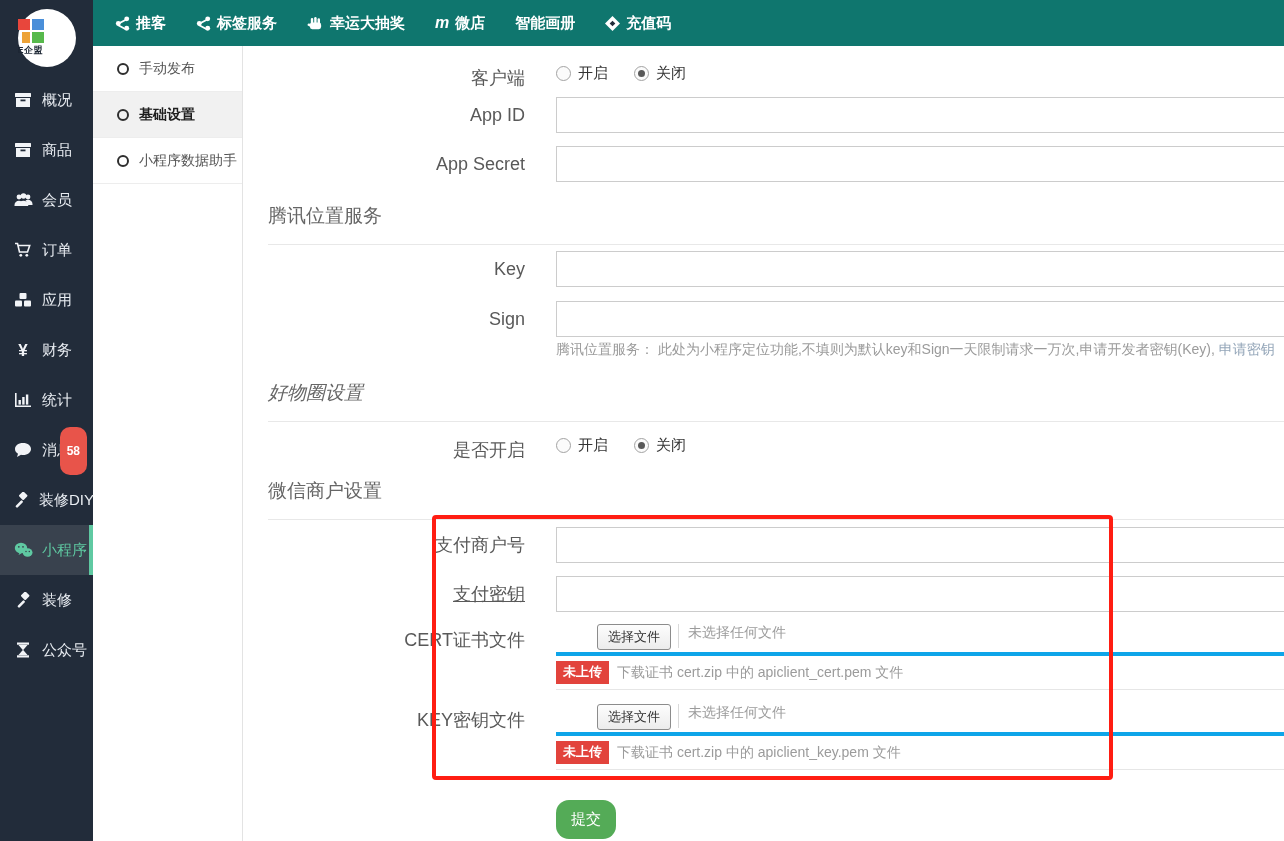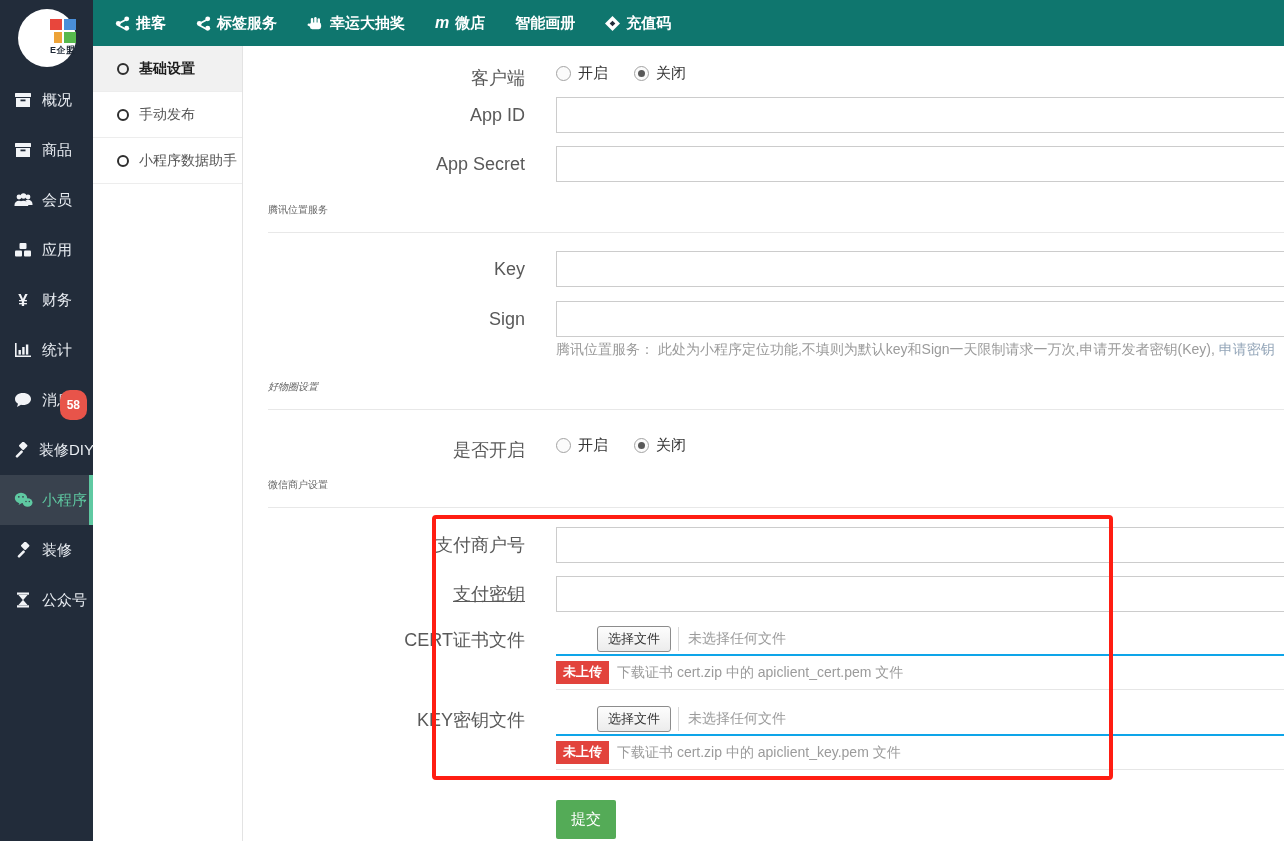--- a/index.html
+++ b/index.html
@@ -13,81 +13,81 @@
   .top-item { display:flex; align-items:center; gap:6px; color:#fff;
     font-size:15px; font-weight:bold; cursor:pointer; white-space:nowrap; }
   .top-item svg { display:block; }
   .m-glyph { font-style:italic; font-weight:bold; font-size:16px; line-height:1; }
 
   
   .sidebar { position:absolute; left:0; top:0; width:93px; height:841px;
     background:#222c3a; z-index:30; }
   .logo-wrap { height:75px; display:flex; align-items:center; justify-content:center; }
   .logo { width:58px; height:58px; background:#fff; border-radius:50%;
-    display:flex; flex-direction:column; align-items:flex-end; justify-content:center; }
+    display:flex; flex-direction:column; align-items:flex-start; justify-content:center; }
   .logo-grid { width:26px; height:24px; display:grid;
     grid-template-columns:12px 12px; grid-template-rows:11px 11px; gap:2px; }
   .logo-grid span { display:block; }
   .lg-red{ background:#e8463c; } .lg-blue{ background:#4a8fd9; }
   .lg-orange{ background:#eda338; width:8px; margin-left:4px; } .lg-green{ background:#57b94c; }
   .logo-text { font-size:9px; font-weight:bold; color:#1d2734; margin-top:1px; letter-spacing:0.5px; }
   .side-item { position:relative; height:50px; display:flex; align-items:center;
     padding-left:13px; gap:9px; color:#e9edf2; font-size:15px; cursor:pointer; white-space:nowrap; }
   .side-item .ic { width:20px; display:flex; justify-content:center; color:#f2f4f7; }
   .side-item.active { background:#39424e; color:#5fc9a2; border-right:4px solid #5fc9a2; }
   .side-item.active .ic { color:#5fc9a2; }
   .yen { font-size:17px; font-weight:bold; line-height:1; }
-  .badge { position:absolute; right:6px; top:15px; background:#e8544a; color:#fff;
-    font-size:12px; font-weight:bold; border-radius:10px; padding:8px 7px; line-height:1.2; }
+  .badge { position:absolute; right:6px; top:2px; background:#e8544a; color:#fff;
+    font-size:12px; font-weight:bold; border-radius:10px; padding:17px 7px; line-height:1.2; }
 
   
   .subbar { position:absolute; left:93px; top:46px; width:150px; height:795px;
     background:#fff; border-right:1px solid #e3e3e3; z-index:10; }
   .sub-item { height:46px; display:flex; align-items:center; gap:10px;
     padding-left:24px; font-size:14px; color:#555; border-bottom:1px solid #ededed;
     cursor:pointer; white-space:nowrap; }
   .sub-item .ring { width:12px; height:12px; border:2px solid #2e2e2e; border-radius:50%; flex:none; }
   .sub-item.active { background:#f1f1f1; font-weight:bold; color:#1f1f1f; }
 
   
   .main { position:absolute; left:243px; top:46px; width:1041px; height:795px;
     background:#fff; overflow:hidden; }
   .row-label { position:absolute; left:0; width:282px; text-align:right;
     font-size:18px; color:#595959; }
   .inp { position:absolute; left:313px; width:980px; height:36px;
     border:1px solid #ccc; background:#fff; font-size:14px; padding:0 8px; outline:none; }
-  .section { position:absolute; left:25px; right:0; font-size:10px; color:#666;
+  .section { position:absolute; left:25px; right:0; font-size:19px; color:#666;
     padding-bottom:15px; border-bottom:1px solid #e8e8e8; }
   .radio-group { position:absolute; left:313px; display:flex; align-items:center; gap:26px; }
   .radio-opt { display:flex; align-items:center; gap:7px; font-size:15px; color:#333; cursor:pointer; }
   .radio { width:15px; height:15px; border:1px solid #a3a3a3; border-radius:50%;
     background:#fbfbfb; position:relative; flex:none; }
   .radio.checked::after { content:""; position:absolute; left:3px; top:3px;
     width:7px; height:7px; border-radius:50%; background:#595959; }
   .hint { position:absolute; left:313px; font-size:14px; color:#9b9b9b; white-space:nowrap; }
   .hint a { color:#93a5b8; text-decoration:none; cursor:pointer; }
 
   .file-row { position:absolute; left:313px; right:0; height:32px;
-    border-bottom:2px solid #0ea5e9; display:flex; align-items:center; gap:0;padding-left:41px; }
+    border-bottom:4px solid #0ea5e9; display:flex; align-items:flex-start; gap:0;padding-left:41px; }
   .file-btn { padding:3px 10px; font-size:13px; color:#333;
     border:1px solid #8c8c8c; border-radius:3px;
     background:linear-gradient(#fdfdfd,#ececec); cursor:pointer; white-space:nowrap; }
   .file-sep { width:1px; height:24px; background:#d9d9d9; margin-left:7px; }
   .file-none { font-size:14px; color:#9b9b9b; margin-left:9px; white-space:nowrap; }
   .status-row { position:absolute; left:313px; right:0; height:34px;
     border-bottom:1px solid #e6e6e6; display:flex; align-items:center; gap:8px; }
   .status-badge { background:#e2433c; color:#fff; font-size:13px; font-weight:bold;
     padding:4px 7px; line-height:1.1; white-space:nowrap; }
   .status-hint { font-size:14px; color:#9b9b9b; white-space:nowrap; }
 
   .red-box { position:absolute; left:189px; top:469px; width:681px; height:265px;
     border:4px solid #ff1d12; border-radius:4px; z-index:5; pointer-events:none; }
 
   .submit-btn { position:absolute; left:313px; top:754px; background:#54ab57;
-    color:#fff; font-size:15px; border:none; border-radius:2px;
+    color:#fff; font-size:15px; border:none; border-radius:13px;
     padding:10px 15px; cursor:pointer; }
 </style>
 </head>
 <body>
 
 <div class="topbar">
   <div class="topbar-items">
     <div class="top-item">
       <span class="ic">
           <svg width="15" height="15" viewBox="0 0 16 16" fill="currentColor">
@@ -180,20 +180,30 @@
           <circle cx="5" cy="5" r="2.4"></circle>
           <circle cx="14" cy="5" r="2.4"></circle>
           <circle cx="9.5" cy="4" r="2.8"></circle>
           <path d="M0.5 13c0-2.6 2-4.3 4.5-4.3 1 0 1.9.3 2.6.8-1.2 1-2 2.3-2 3.5v1H.5zM13.4 13v-1c0-1.2-.8-2.5-2-3.5.7-.5 1.6-.8 2.6-.8 2.5 0 4.5 1.7 4.5 4.3v1zM4.8 14v-1.2c0-2.3 2.1-4 4.7-4s4.7 1.7 4.7 4V14z"></path>
         </svg>
       </span>
     <span>会员</span>
   </div>
   <div class="side-item">
     <span class="ic">
+        <svg width="18" height="16" viewBox="0 0 18 16" fill="none" stroke="currentColor" stroke-width="1.6">
+          <path d="M1 1.5h2.5l2 8.5h8l2.2-6.5H4.2"></path>
+          <circle cx="6.8" cy="13.3" r="1.4" fill="currentColor" stroke="none"></circle>
+          <circle cx="12.8" cy="13.3" r="1.4" fill="currentColor" stroke="none"></circle>
+        </svg>
+      </span>
+    <span>订单</span>
+  </div>
+  <div class="side-item">
+    <span class="ic">
         <svg width="18" height="16" viewBox="0 0 18 16" fill="currentColor">
           <rect x="5.5" y="1" width="7" height="6" rx="1"></rect>
           <rect x="1" y="8.5" width="7" height="6" rx="1"></rect>
           <rect x="10" y="8.5" width="7" height="6" rx="1"></rect>
         </svg>
       </span>
     <span>应用</span>
   </div>
   <div class="side-item">
     <span class="ic yen">¥</span>
@@ -257,27 +267,27 @@
           <rect x="2" y="0.5" width="12" height="2.2"></rect>
           <rect x="2" y="13.3" width="12" height="2.2"></rect>
           <path d="M3.5 3h9L8 8.2zM8 7.8l4.5 5.2h-9z"></path>
         </svg>
       </span>
     <span>公众号</span>
   </div>
 </div>
 
 <div class="subbar">
+  <div class="sub-item">
+    <span class="ring"></span>
+    <span>手动发布</span>
+  </div>
   <div class="sub-item active">
     <span class="ring"></span>
     <span>基础设置</span>
-  </div>
-  <div class="sub-item">
-    <span class="ring"></span>
-    <span>手动发布</span>
   </div>
   <div class="sub-item">
     <span class="ring"></span>
     <span>小程序数据助手</span>
   </div>
 </div>
 
 <div class="main">
 
   <div class="row-label" style="top:20px;">客户端</div>

